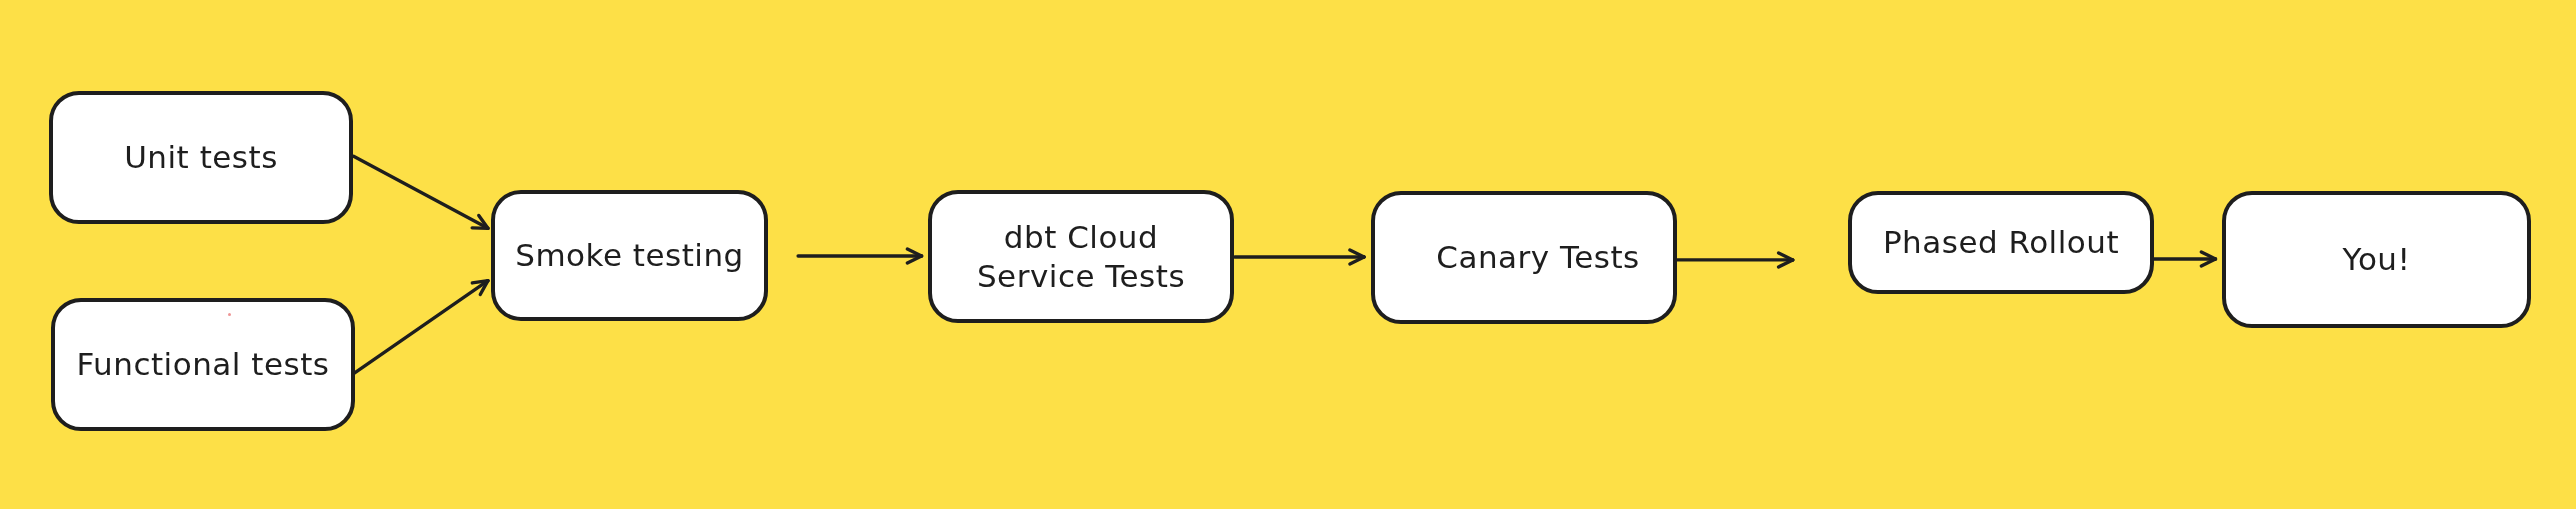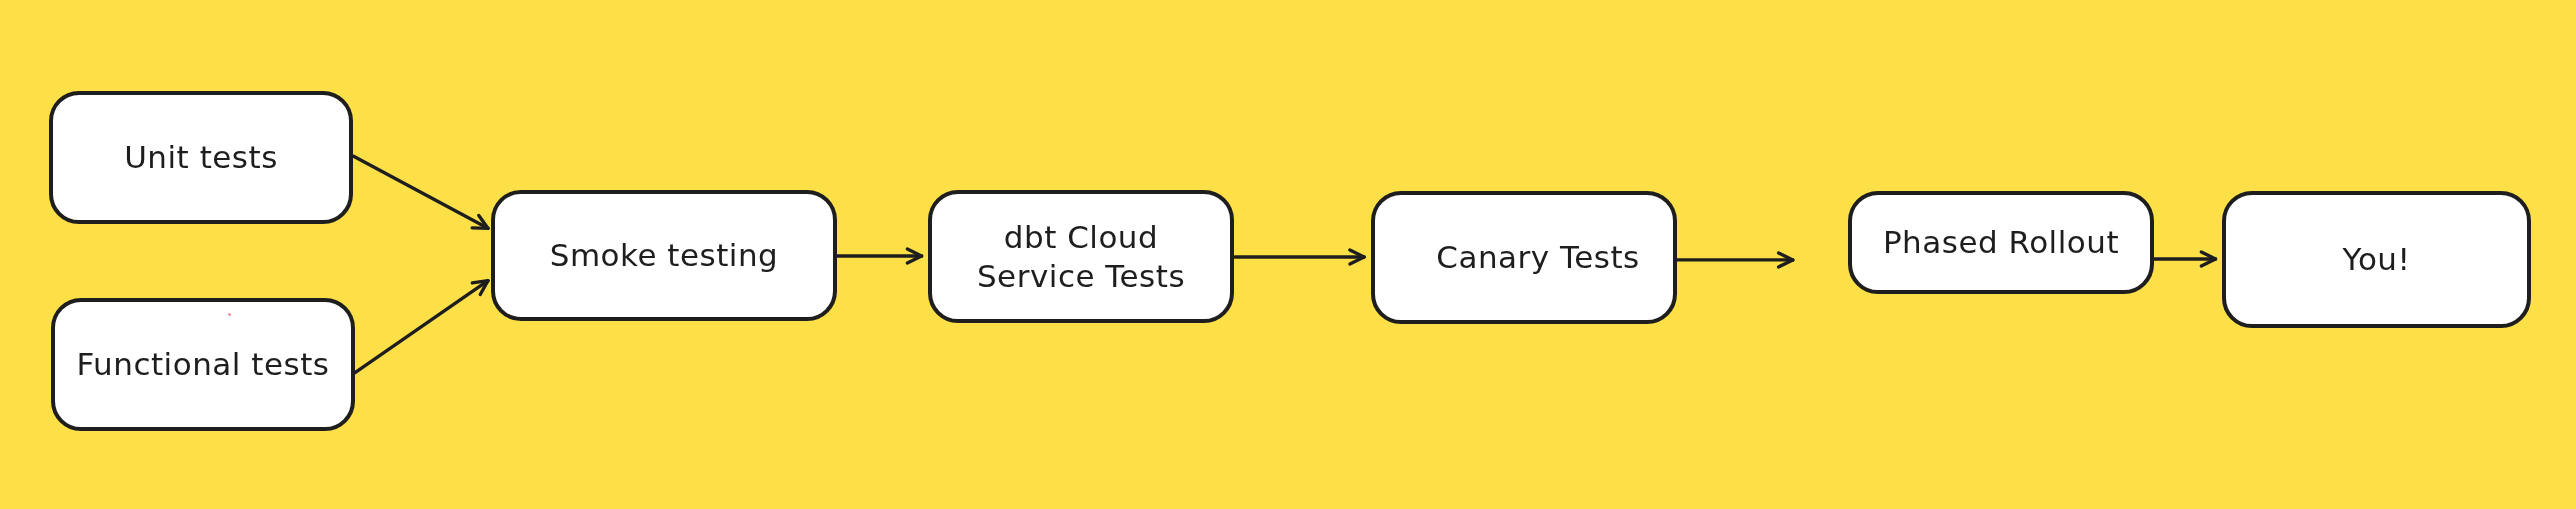--- a/index.html
+++ b/index.html
@@ -94,21 +94,21 @@
   <div class="node" style="left:49px; top:91px; width:304px; height:133px;">
     <span class="node-label">Unit tests</span>
   </div>
 
   <div class="node" style="left:51px; top:298px; width:304px; height:133px;">
     <span class="node-label">Functional tests</span>
   </div>
 
   <div class="artifact-dot" style="left:228px; top:313px;"></div>
 
-  <div class="node" style="left:491px; top:190px; width:346px; height:131px;">
+  <div class="node" style="left:491px; top:190px; width:277px; height:131px;">
     <span class="node-label">Smoke testing</span>
   </div>
 
   <div class="node" style="left:928px; top:190px; width:306px; height:133px;">
     <span class="node-label">dbt Cloud
 Service Tests</span>
   </div>
 
   <div class="node" style="left:1371px; top:191px; width:306px; height:133px;padding-left:28px;">
     <span class="node-label">Canary Tests</span>

